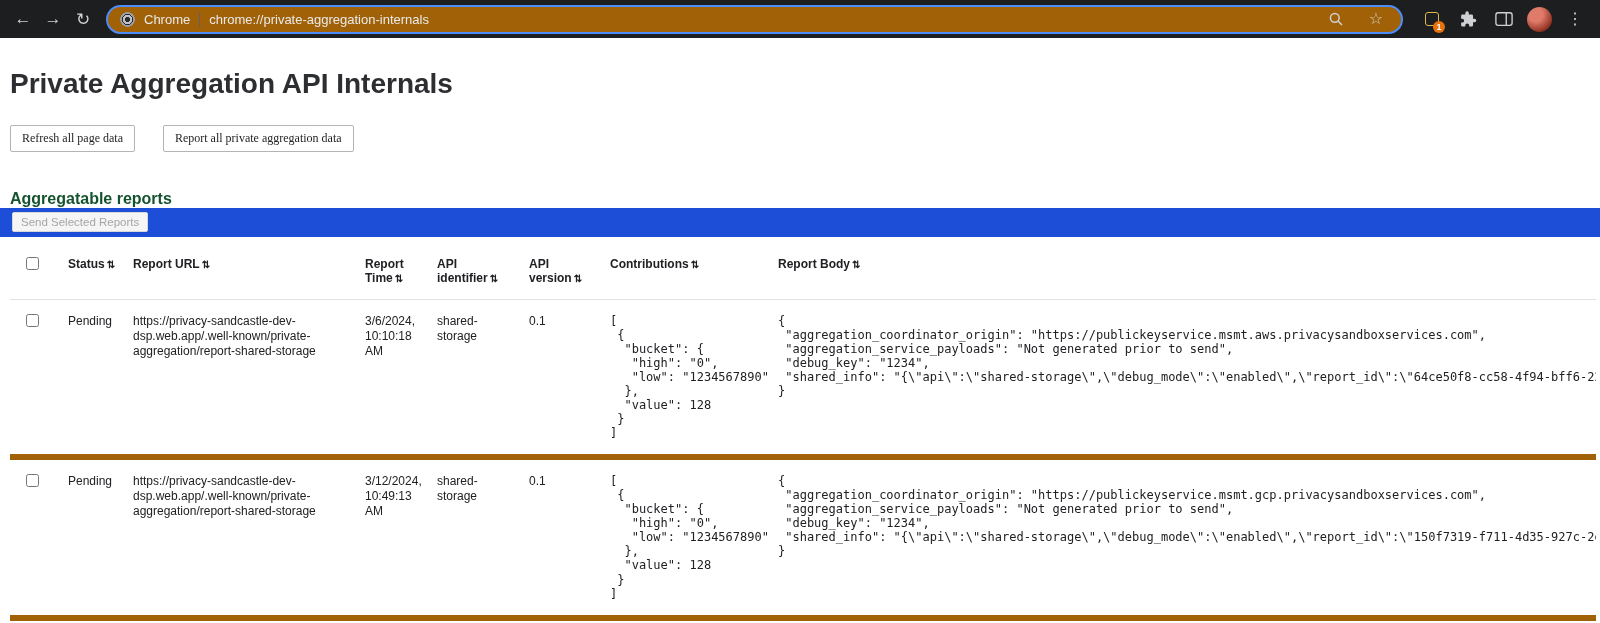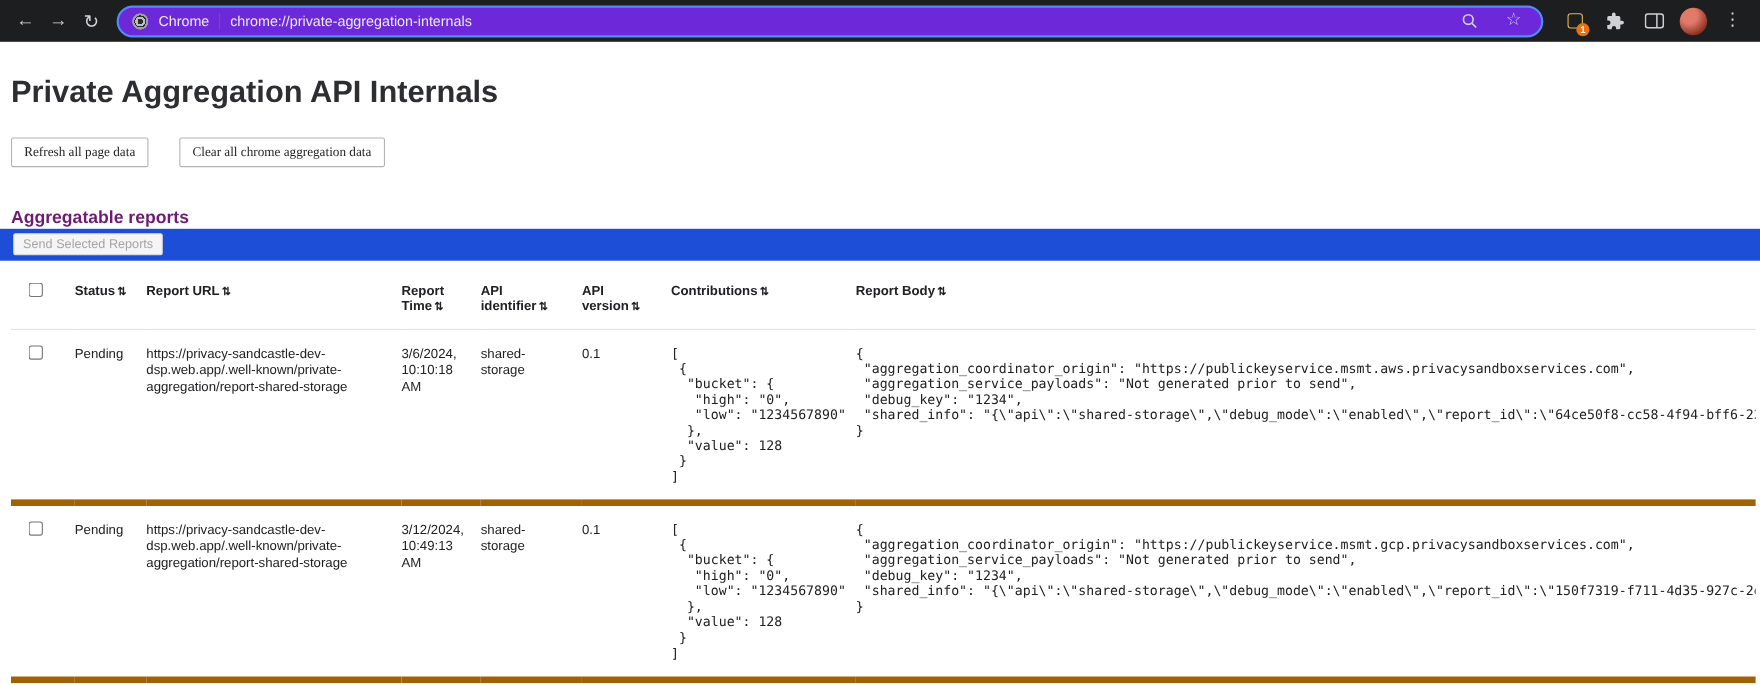--- a/index.html
+++ b/index.html
@@ -25,21 +25,21 @@
     display: flex; align-items: center; justify-content: center;
     color: #cfd1d4;
     font-size: 17px;
     cursor: pointer;
     flex: 0 0 auto;
   }
   .omnibox {
     flex: 1;
     height: 29px;
     margin: 0 12px 0 8px;
-    background: #6d28d9;
+    background: #a16207;
     border: 2px solid #4e8df7;
     border-radius: 15px;
     display: flex;
     align-items: center;
     padding: 0 12px;
     gap: 9px;
     color: #e8eaed;
     font-size: 13px;
     min-width: 0;
   }
@@ -104,21 +104,21 @@
     color: #1f1f1f;
     background: #ffffff;
     border: 1px solid #b4b4b4;
     border-radius: 2px;
     padding: 5px 11px;
     cursor: pointer;
   }
   .section-title {
     font-size: 16px;
     font-weight: bold;
-    color: #701a75;
+    color: #14532d;
     margin: 38px 16px 0 10px;
   }
   .reports-toolbar {
     margin-top: 0;
     background: #1d4ed8;
     padding: 4px 12px;
     height: 29px;
     display: flex;
     align-items: flex-start;
   }
@@ -221,21 +221,21 @@
     </span>
   </div>
 </div>
 
 <div class="page">
 
   <h1 class="page-title">Private Aggregation API Internals</h1>
 
   <div class="btn-row">
     <button class="btn">Refresh all page data</button>
-    <button class="btn">Clear all chrome aggregation data</button>
+    <button class="btn">Report all private aggregation data</button>
   </div>
 
   <h2 class="section-title">Aggregatable reports</h2>
 
   <div class="reports-toolbar">
     <button class="btn-disabled" disabled="">Send Selected Reports</button>
   </div>
 
   <table class="reports">
     <colgroup>

